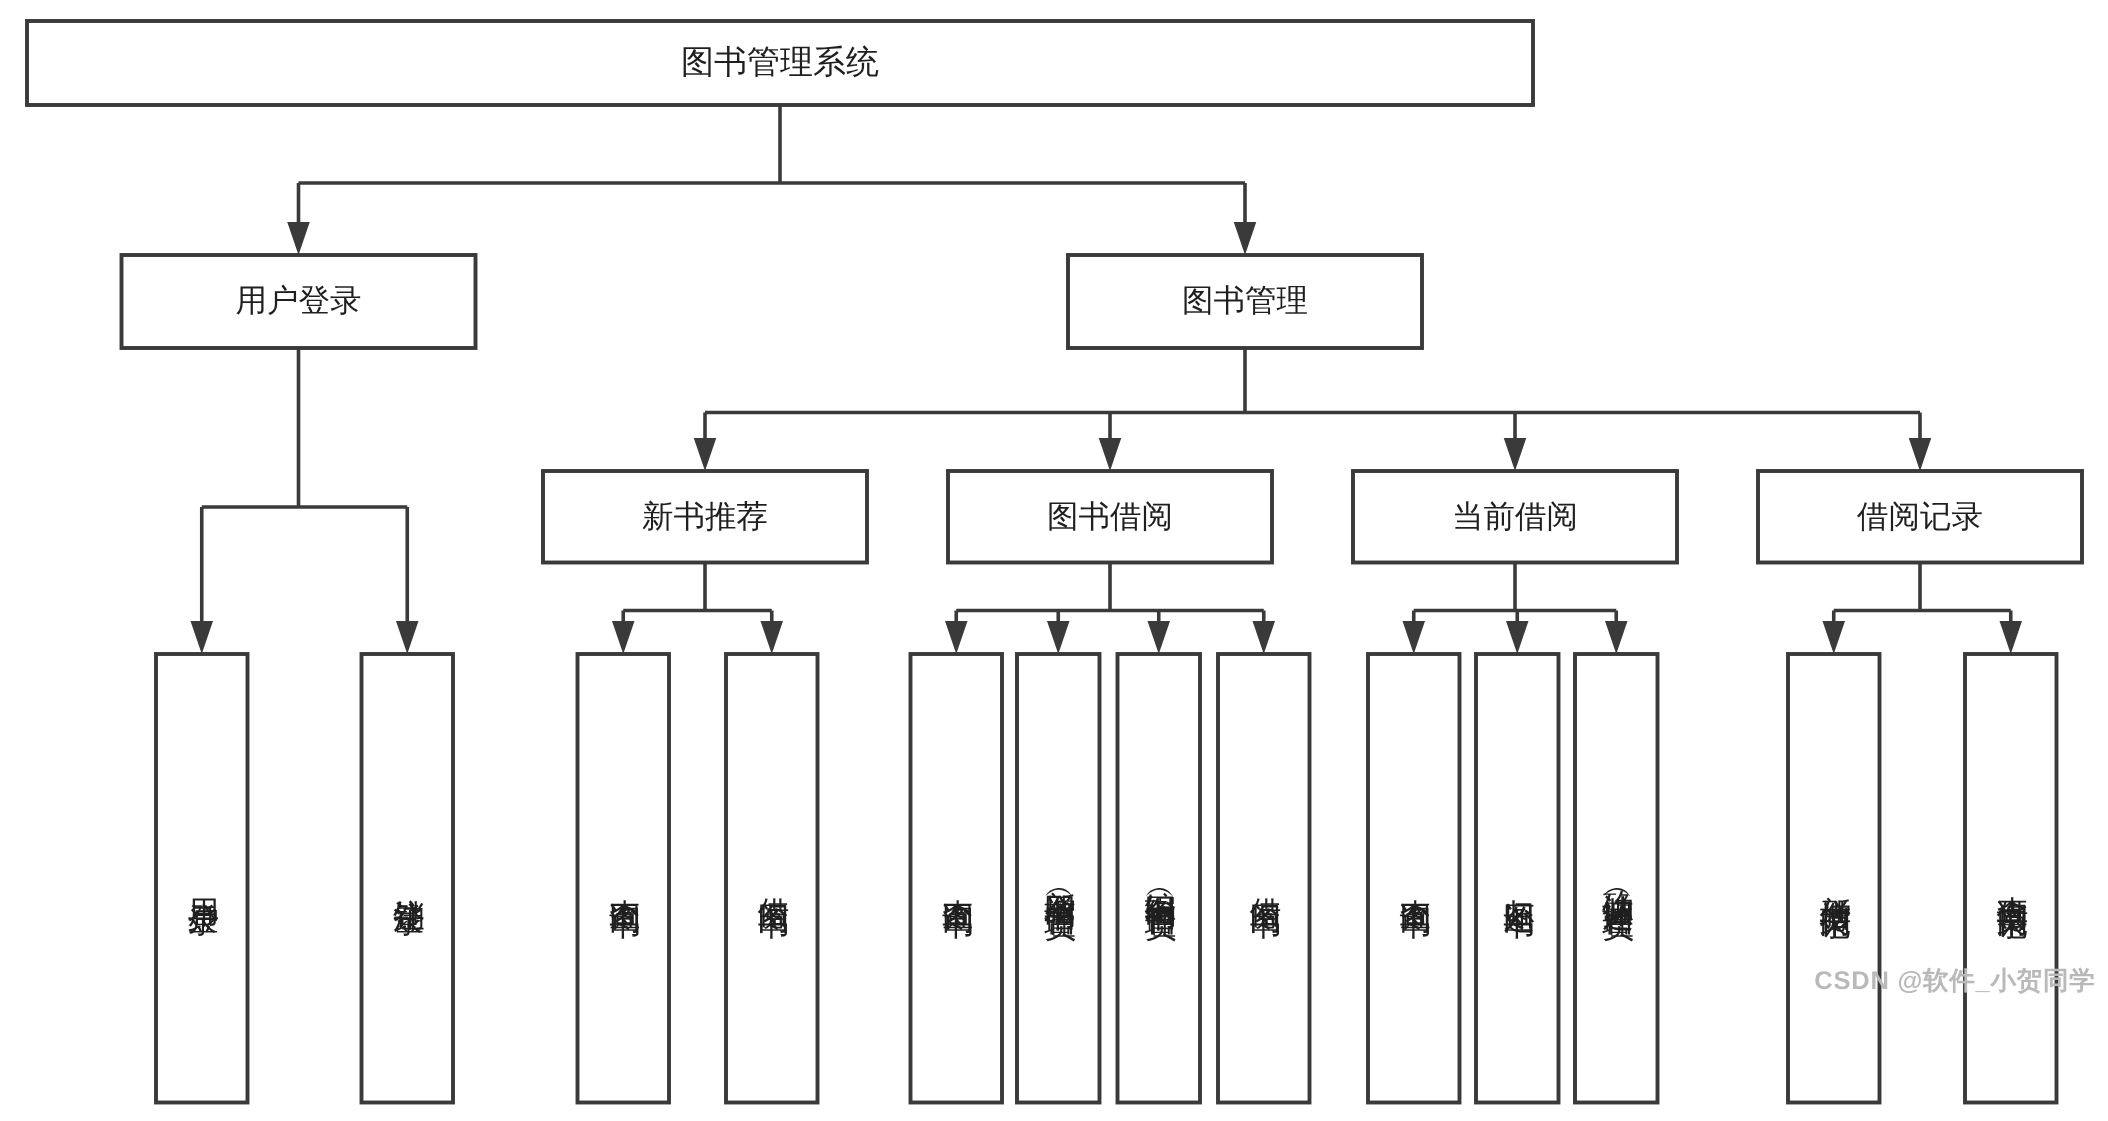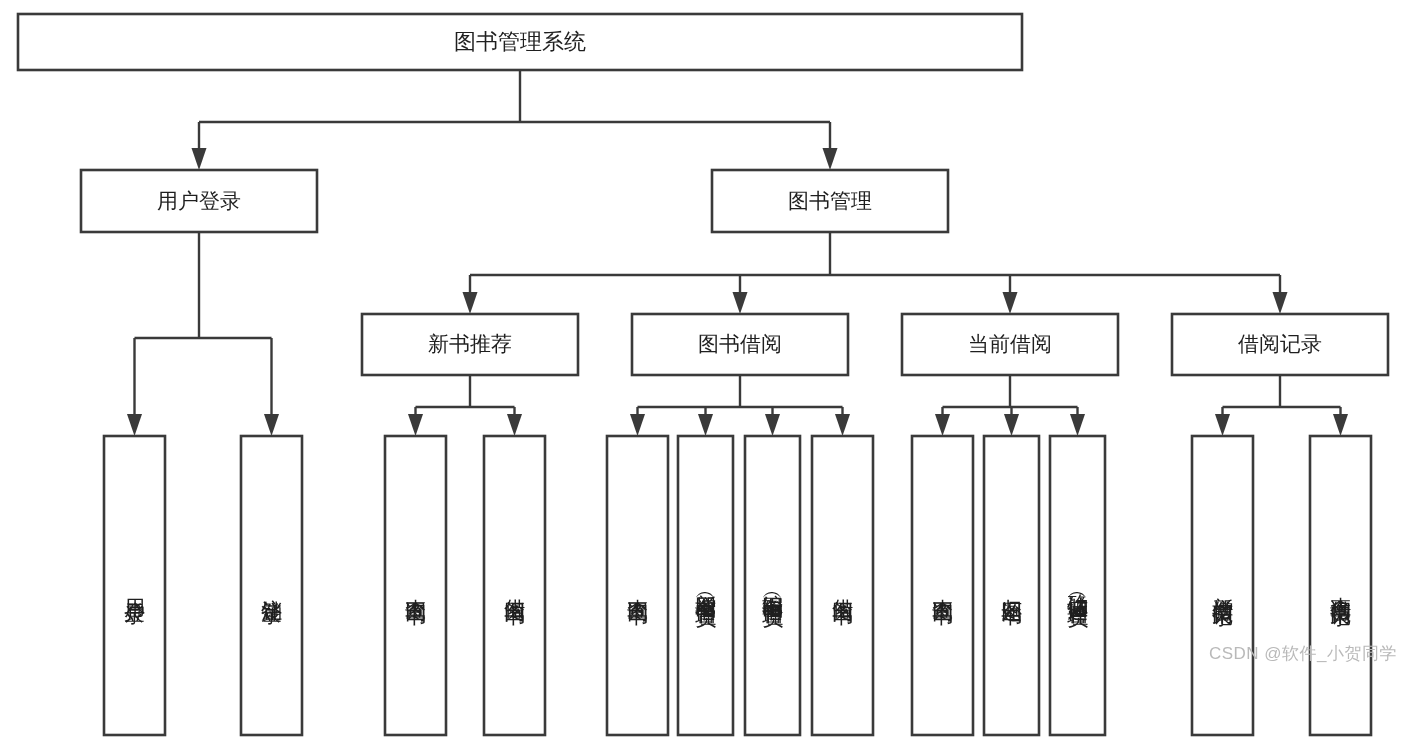--- a/index.html
+++ b/index.html
@@ -44,20 +44,21 @@
     pointer-events:none;
   }
   .watermark{
     position:absolute;
     right:8px;bottom:6px;
     font-family:"Liberation Sans","DejaVu Sans",sans-serif;
     font-size:17px;
     color:#b9b9b9;
     letter-spacing:0.5px;
     white-space:nowrap;
+    font-weight:bold;
   }
 </style>
 </head>
 <body>
 
 <div id="diagram-root">
 
   <svg id="diagram-svg" viewBox="0 0 1405 747">
     <g id="connectors">
         <path class="conn" d="M 520 70 L 520 122"></path>

